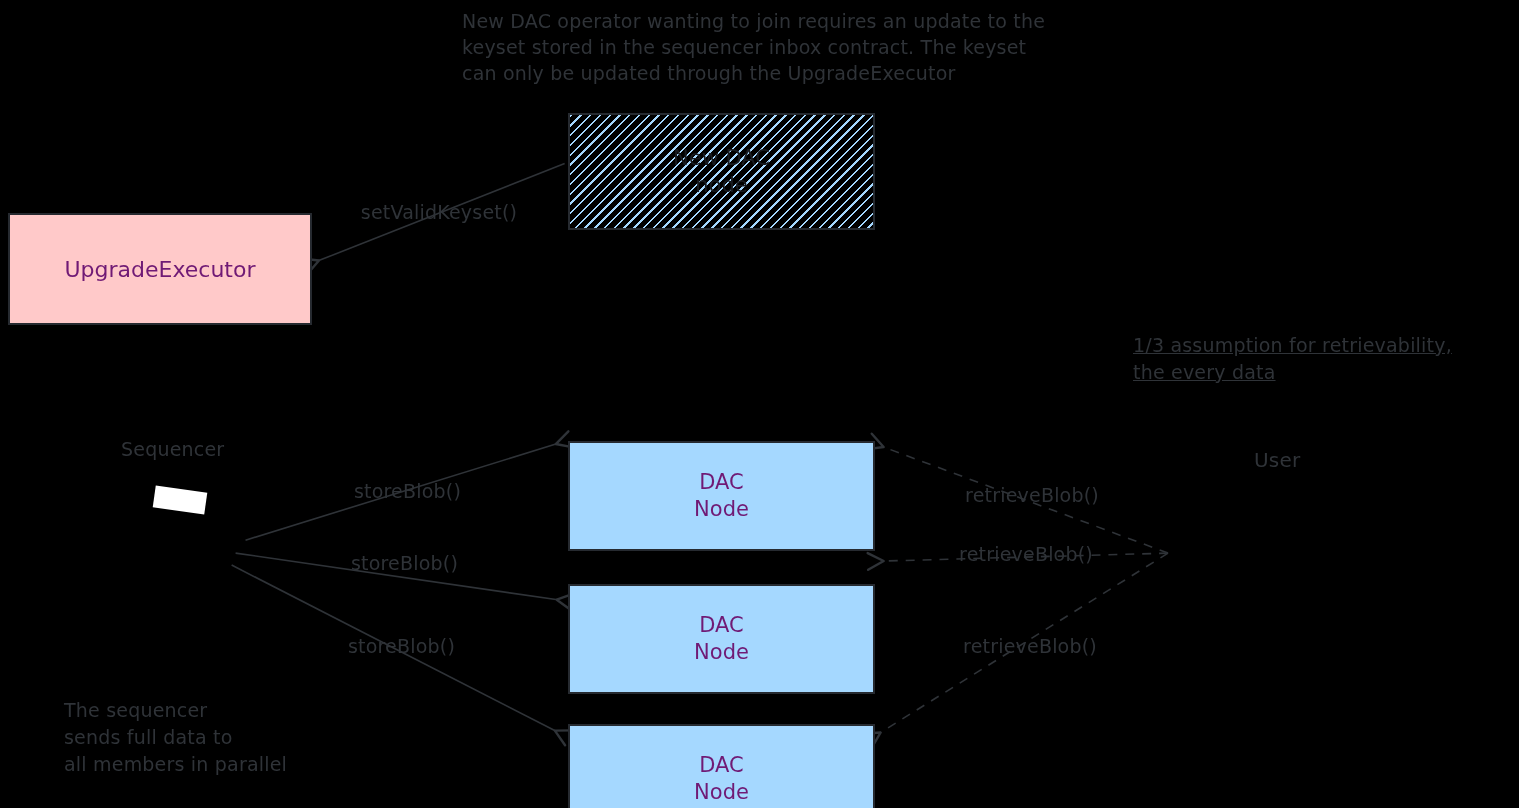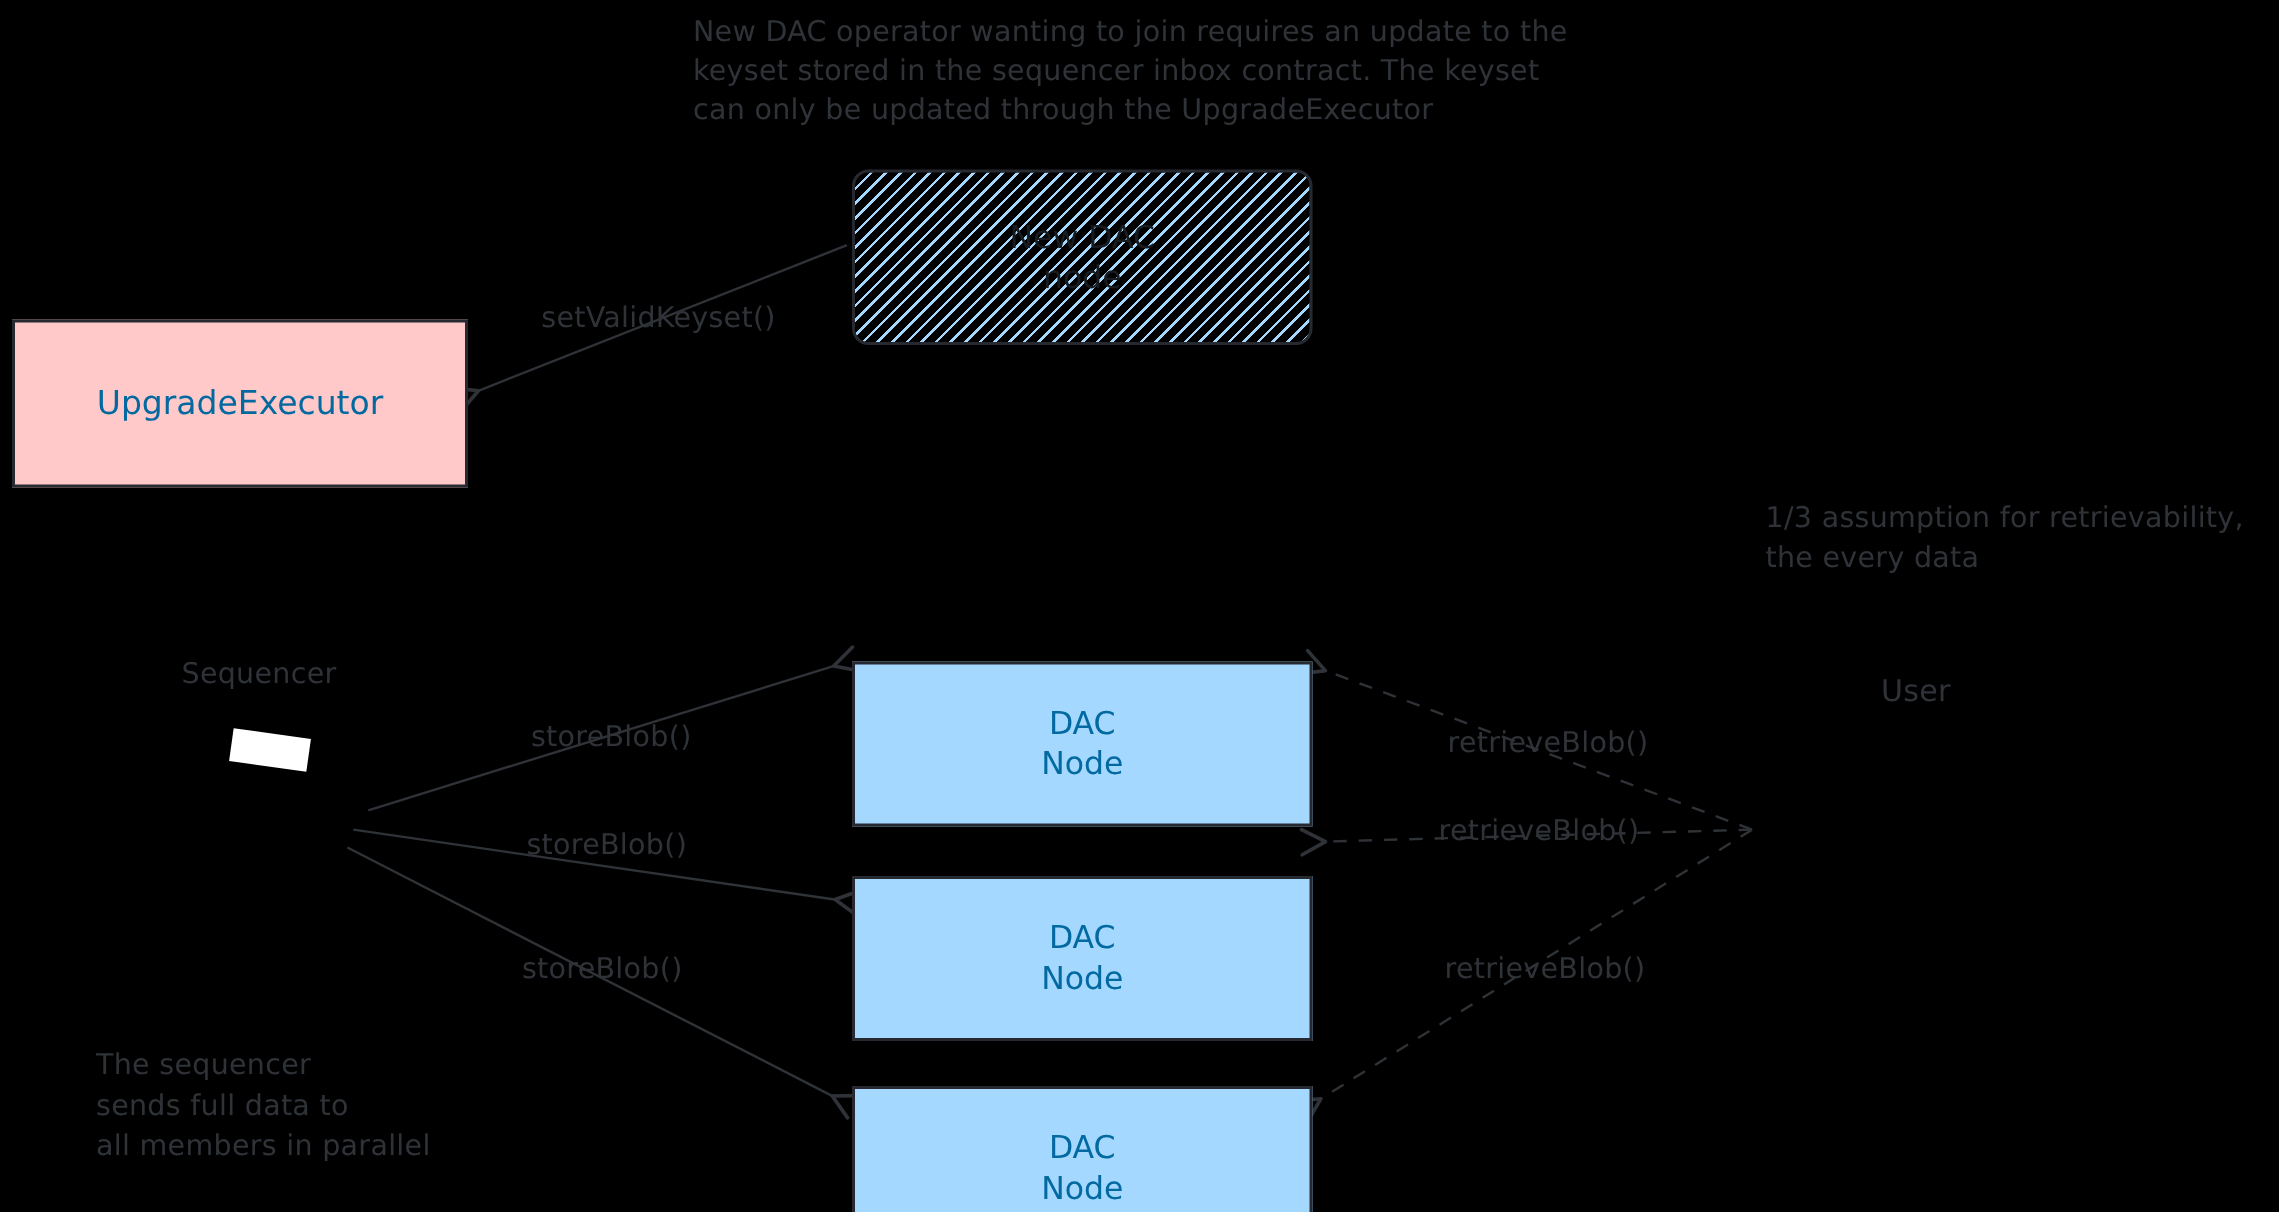--- a/index.html
+++ b/index.html
@@ -32,33 +32,32 @@
     text-align:center;
   }
   .box{
     position:absolute;
     box-sizing:border-box;
     display:flex;
     flex-direction:column;
     align-items:center;
     justify-content:center;
     border:2px solid var(--box-border);
-    color:#0369a1;
+    color:#701a75;
     font-size:21px;
     line-height:27px;
     text-align:center;
   }
   .box.blue{background:#a5d8ff;margin-top:36px;}
   .box.pink{background:#ffc9c9;font-size:22px;}
   .box.hatch{
     background:repeating-linear-gradient(135deg,
       #a5d8ff 0px, #a5d8ff 1.7px,
       transparent 1.7px, transparent 6.9px);
     color:#181b20;
-    border-radius:11px;
   }
   .white-shape{
     position:absolute;
     left:154px;top:489px;
     width:52px;height:22px;
     background:#ffffff;
     transform:rotate(8deg);
   }
 </style>
 </head>
@@ -91,21 +90,21 @@
     <div>New DAC</div>
     <div>node</div>
   </div>
 
   <div class="edge-label" style="left:357px;top:201px;width:164px;">setValidKeyset()</div>
 
   <div class="box pink" style="left:8px;top:213px;width:304px;height:112px;">
     <div>UpgradeExecutor</div>
   </div>
 
-  <div class="note" style="left:1177px;top:332px;line-height:27px;">
+  <div class="note" style="left:1133px;top:332px;line-height:27px;text-decoration:underline;">
     <div>1/3 assumption for retrievability,</div>
     <div>the every data</div>
   </div>
 
   <div class="edge-label" style="left:121px;top:438px;">Sequencer</div>
   <div class="white-shape"></div>
 
   <div class="edge-label" style="left:1254px;top:448px;font-size:20px;">User</div>
 
   <div class="box blue" style="left:568px;top:405px;width:307px;height:110px;">

